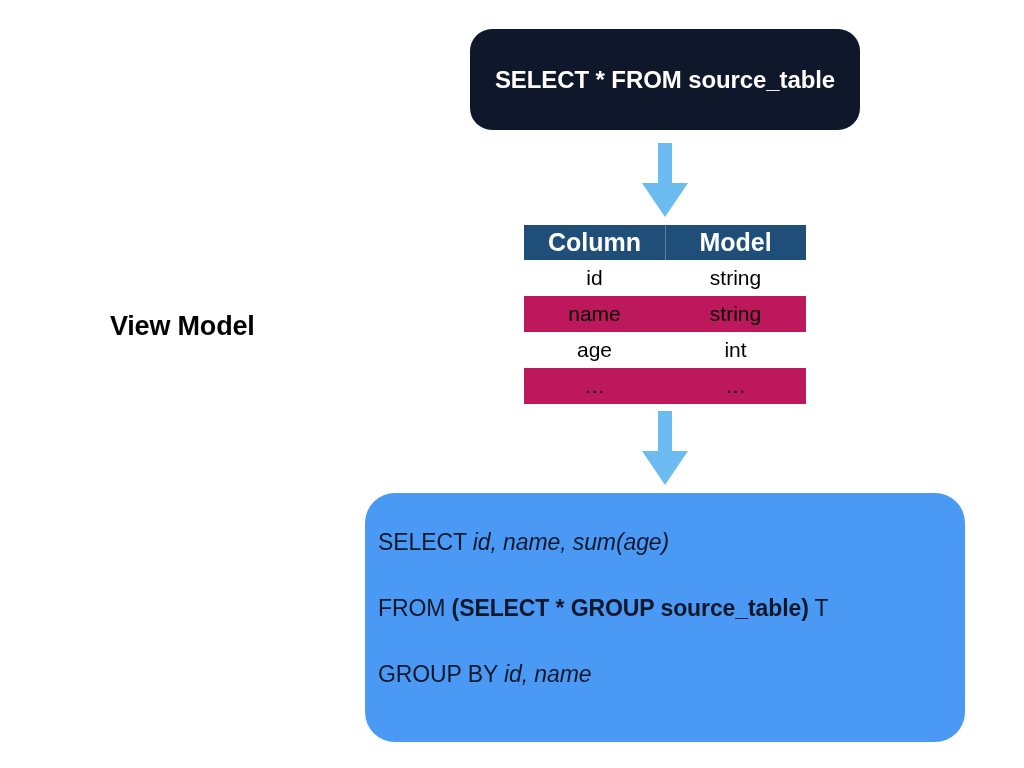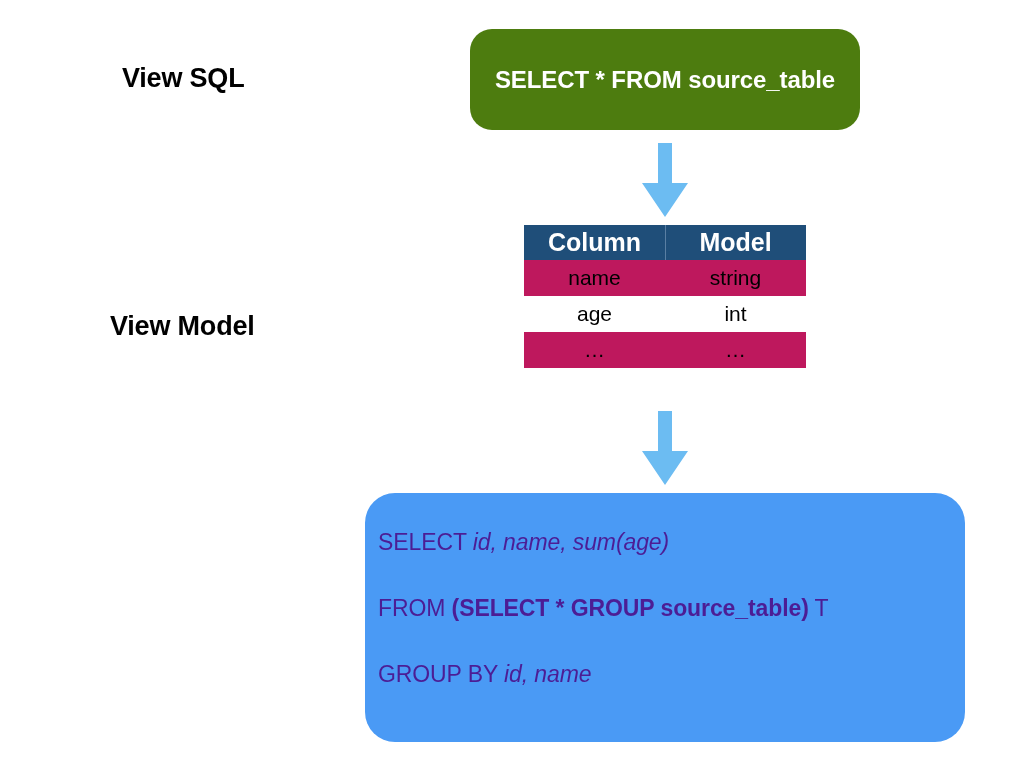--- a/index.html
+++ b/index.html
@@ -38,21 +38,21 @@
   .label-view-model { left: 110px; top: 299px; margin-top: 12px; }
   .label-widget-sql { left: 99px;  top: 603px; }
 
   
   .sql-box-top {
     position: absolute;
     left: 470px;
     top: 29px;
     width: 390px;
     height: 101px;
-    background: #4d7c0f;
+    background: #0f172a;
     border-radius: 22px;
     display: flex;
     align-items: center;
     justify-content: center;
   }
   .sql-box-top .sql-text {
     font-family: "Liberation Sans", sans-serif;
     font-weight: bold;
     font-size: 24px;
     color: #ffffff;
@@ -116,37 +116,36 @@
     width: 600px;
     height: 249px;
     background: #4A9AF5;
     border-radius: 30px;
     box-sizing: border-box;
     padding: 38px 0 0 13px;
   }
   .sql-line {
     font-family: "Liberation Sans", sans-serif;
     font-size: 23px;
-    color: #4c1d95;
+    color: #0f172a;
     white-space: nowrap;
     line-height: 1;
     margin-bottom: 43px;
     letter-spacing: -0.1px;
   }
   .sql-line:last-child { margin-bottom: 0; }
   .kw { font-weight: normal; font-style: normal; }
   .em { font-style: italic; font-weight: normal; }
   .bd { font-weight: bold; font-style: normal; }
 </style>
 </head>
 <body>
 
 <div class="stage">
 
-  <div class="row-label label-view-sql">View SQL</div>
 
   <div class="row-label label-view-model">View Model</div>
 
 
   <div class="sql-box-top">
     <span class="sql-text">SELECT * FROM source_table</span>
   </div>
 
   <div class="arrow arrow-1">
     <svg width="48" height="75" viewBox="0 0 48 75" xmlns="http://www.w3.org/2000/svg">
@@ -155,20 +154,24 @@
   </div>
 
   <table class="schema-table">
     <thead>
       <tr>
         <th>Column</th>
         <th class="col-divider">Model</th>
       </tr>
     </thead>
     <tbody>
+      <tr>
+        <td>id</td>
+        <td>string</td>
+      </tr>
       <tr class="alt">
         <td>name</td>
         <td>string</td>
       </tr>
       <tr>
         <td>age</td>
         <td>int</td>
       </tr>
       <tr class="alt">
         <td>…</td>

